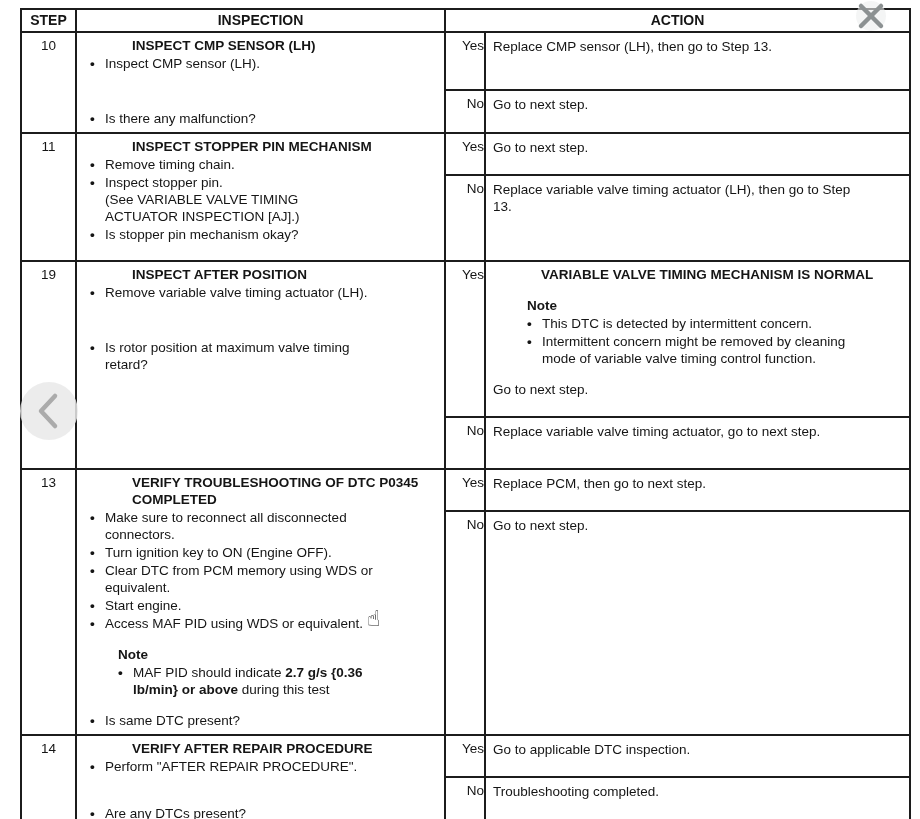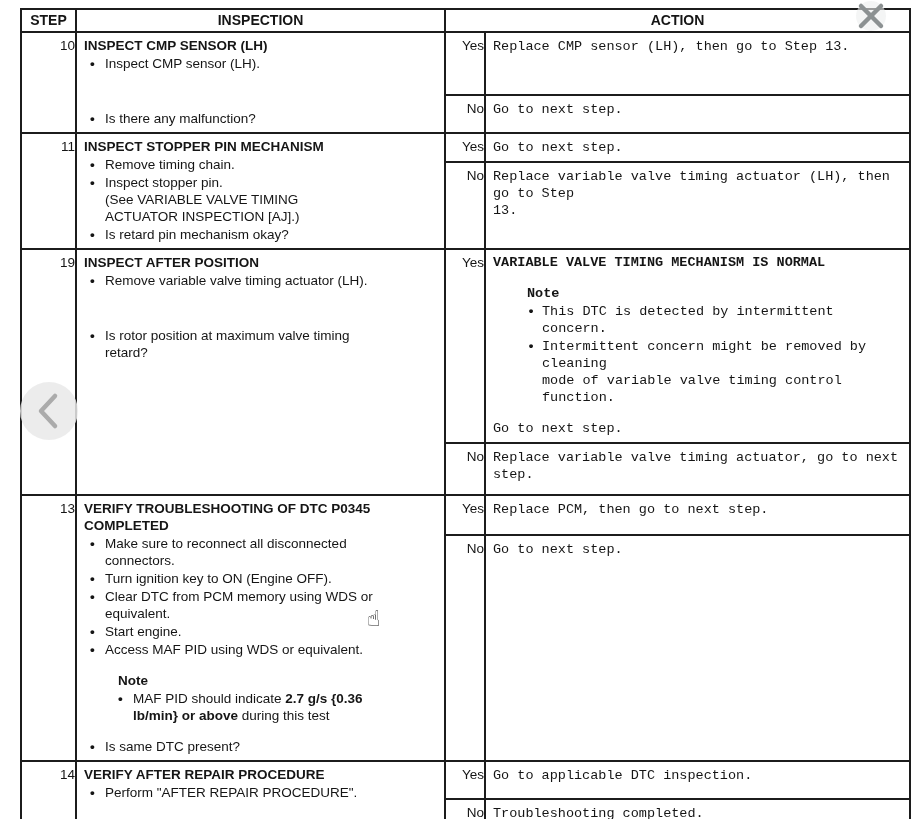--- a/index.html
+++ b/index.html
@@ -27,26 +27,26 @@
     font-size: 13.5px;
     line-height: 17px;
   }
   .ts th {
     font-weight: bold;
     text-align: center;
     padding: 2px 4px;
     font-size: 14px;
     height: 22px;
   }
-  td.step-cell   { text-align: right; padding-top: 4px; font-size: 13.5px; }
+  td.step-cell   { text-align: center; padding-top: 4px; font-size: 13.5px; }
   td.answer-cell { text-align: right; padding-top: 4px; }
   td.inspection-cell { padding: 4px 7px 4px 7px; }
-  td.action-cell     { padding: 4px 7px 4px 7px; font-family: Liberation Mono, monospace; }
-
-  .cell-title { font-weight: bold; margin-bottom: 1px; }
+  td.action-cell     { padding: 4px 7px 17px 7px; }
+
+  .cell-title { font-weight: bold; margin-bottom: 1px; margin-left: 48px; }
   .cell-text  { margin: 1px 0; }
   .b { font-weight: bold; }
 
   .bullet { display: flex; margin: 1px 0 1px 6px; }
   .bullet .marker { flex: 0 0 15px; width: 15px; font-weight: bold; }
   .bullet .btext  { flex: 1 1 auto; }
 
   .note { margin-left: 34px; margin-top: 3px; }
   .note-title { font-weight: bold; margin-bottom: 1px; }
   .note .bullet { margin-left: 0; }
@@ -121,21 +121,21 @@
             <div class="bullet">
               <span class="marker">•</span>
               <span class="btext">Remove timing chain.</span>
             </div>
             <div class="bullet">
               <span class="marker">•</span>
               <span class="btext">Inspect stopper pin.<br>(See VARIABLE VALVE TIMING<br>ACTUATOR INSPECTION [AJ].)</span>
             </div>
             <div class="bullet">
               <span class="marker">•</span>
-              <span class="btext">Is retard pin mechanism okay?</span>
+              <span class="btext">Is stopper pin mechanism okay?</span>
             </div>
           </td>
           <td class="answer-cell" style="height: 20px;">Yes</td>
           <td class="action-cell">
             <div class="cell-text">Go to next step.</div>
           </td>
         </tr>
         <tr>
           <td class="answer-cell" style="height: 86px;">No</td>
           <td class="action-cell">

